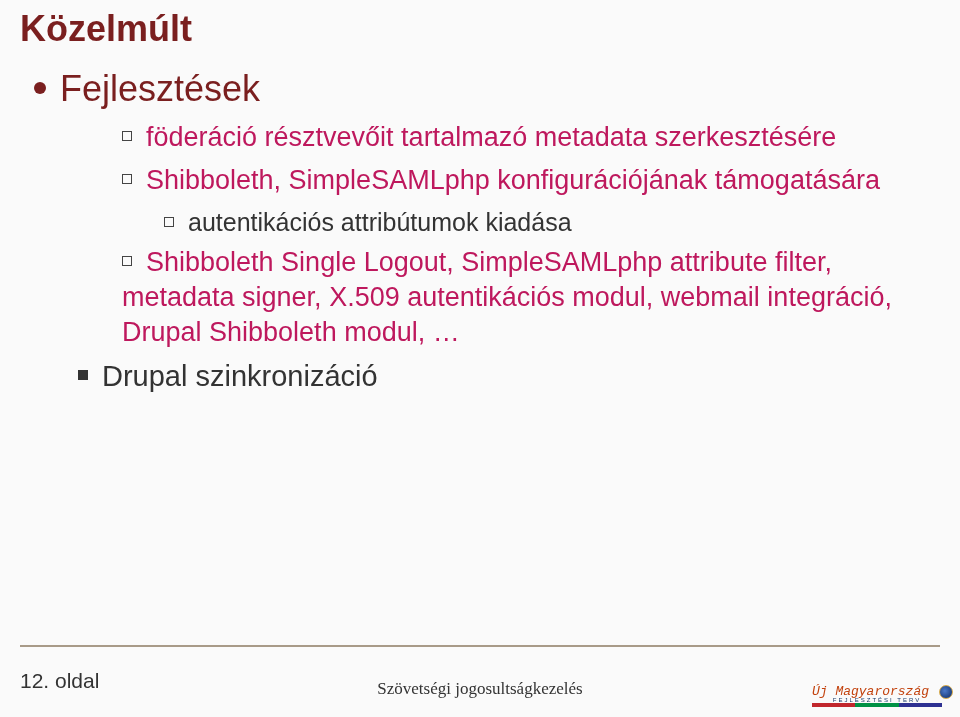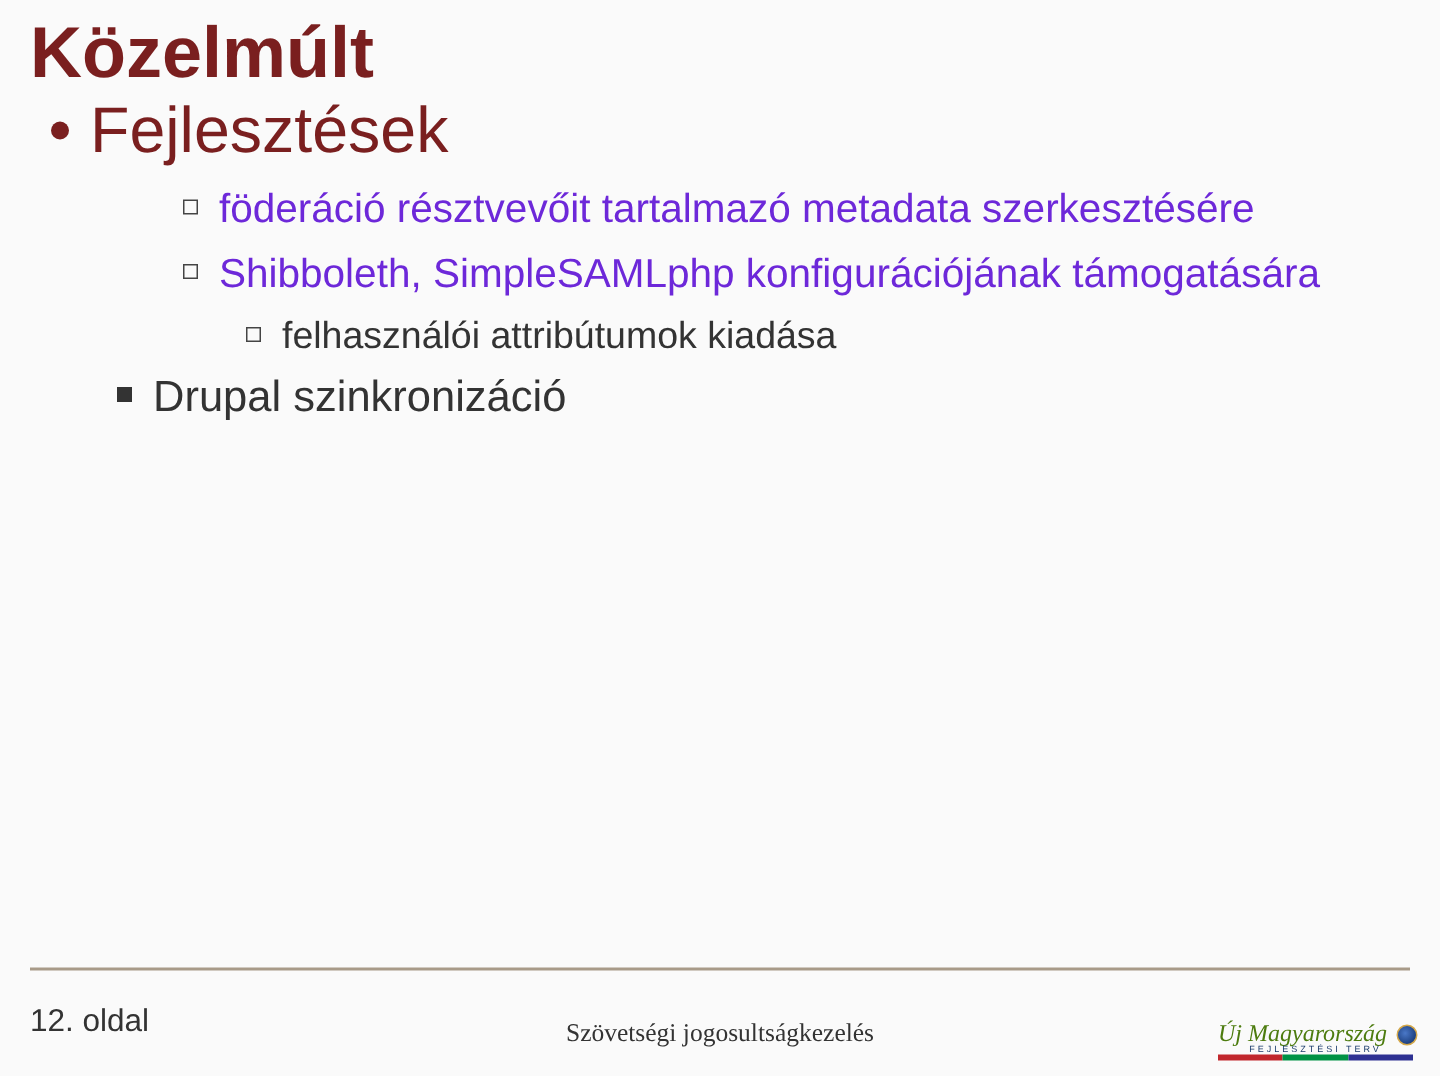--- a/index.html
+++ b/index.html
@@ -9,31 +9,32 @@
     font-family: Verdana, Geneva, sans-serif;
     position: relative;
   }
   .slide {
     width: 960px;
     height: 717px;
     position: relative;
     padding: 12px 20px 0 20px;
   }
   .title {
-    font-size: 48px;
+    font-size: 36px;
     font-weight: bold;
     color: #7a1f1f;
+    margin-bottom: 18px;
     margin-top: -4px;
   }
   .content {
     padding-left: 14px;
   }
   .lvl1 {
     color: #7a1f1f;
-    font-size: 43px;
+    font-size: 36px;
     margin-bottom: 10px;
   }
   .lvl1 .disc {
     display: inline-block;
     width: 12px; height: 12px;
     background: #7a1f1f;
     border-radius: 50%;
     margin-right: 14px;
     vertical-align: middle;
     position: relative;
@@ -49,21 +50,21 @@
   .lvl2 .sq {
     display: inline-block;
     width: 10px; height: 10px;
     background: #333;
     margin-right: 14px;
     vertical-align: middle;
     position: relative;
     top: -3px;
   }
   .lvl3 {
-    color: #6d28d9;
+    color: #be185d;
     font-size: 27px;
     margin-left: 88px;
     margin-bottom: 8px;
     line-height: 1.3;
     padding-right: 40px;
   }
   .lvl3 .obox {
     display: inline-block;
     width: 10px; height: 10px;
     border: 1.6px solid #444;
@@ -117,24 +118,24 @@
     color: #333;
   }
   .logo {
     position: absolute;
     right: 18px;
     bottom: 10px;
     width: 130px;
     text-align: center;
   }
   .logo-top {
-    font-family: Liberation Serif, serif;
+    font-family: Liberation Mono, monospace;
     font-style: italic;
-    font-size: 16px;
-    color: #4d7c0f;
+    font-size: 13px;
+    color: #c2410c;
     white-space: nowrap;
   }
   .logo-emblem {
     display:inline-block;
     width:14px; height:14px;
     border-radius:50%;
     background: radial-gradient(circle at 40% 40%, #4a78c8, #0c2a63);
     border: 1px solid #d4a84a;
     vertical-align: middle;
     margin-left: 2px;
@@ -170,24 +171,27 @@
 
     <div class="lvl3">
       <span class="obox"></span><span>föderáció résztvevőit tartalmazó metadata szerkesztésére</span>
     </div>
 
     <div class="lvl3">
       <span class="obox"></span><span>Shibboleth, SimpleSAMLphp konfigurációjának támogatására</span>
     </div>
 
     <div class="lvl4">
-      <span class="obox"></span><span>felhasználói attribútumok kiadása</span>
-    </div>
-
-
+      <span class="obox"></span><span>autentikációs attribútumok kiadása</span>
+    </div>
+
+
+    <div class="lvl3">
+      <span class="obox"></span><span>Shibboleth Single Logout, SimpleSAMLphp attribute filter, metadata signer, X.509 autentikációs modul, webmail integráció, Drupal Shibboleth modul, …</span>
+    </div>
 
     <div class="lvl2">
       <span class="sq"></span><span>Drupal szinkronizáció</span>
     </div>
 
   </div>
 
   <div class="footer">
     <div class="footline"></div>
     <div class="pagenum">12. oldal</div>

